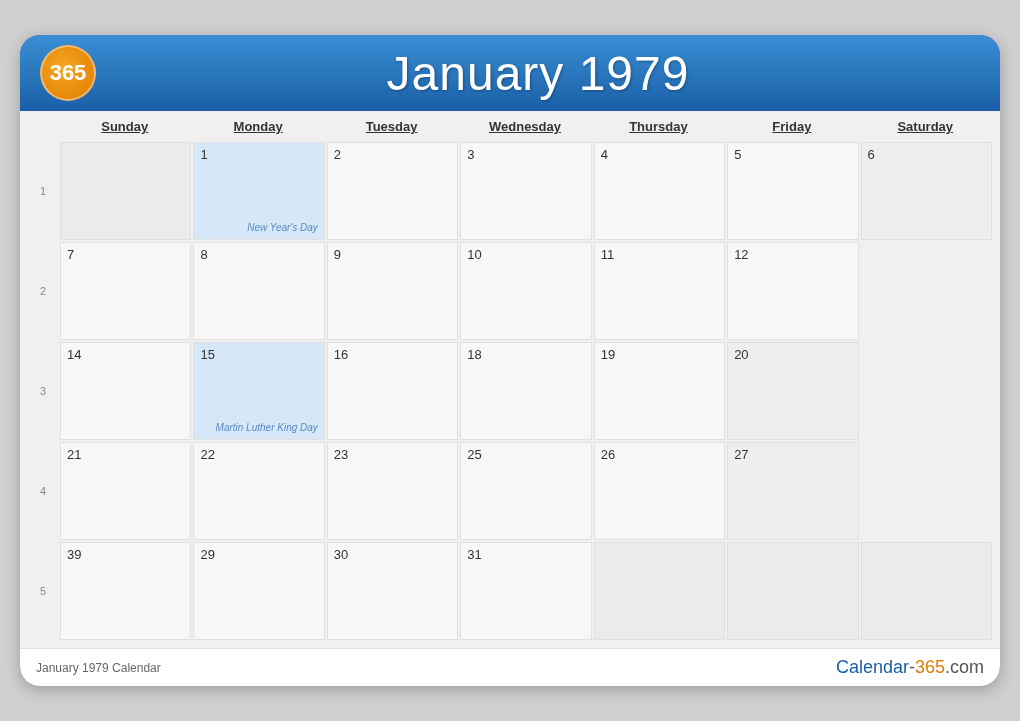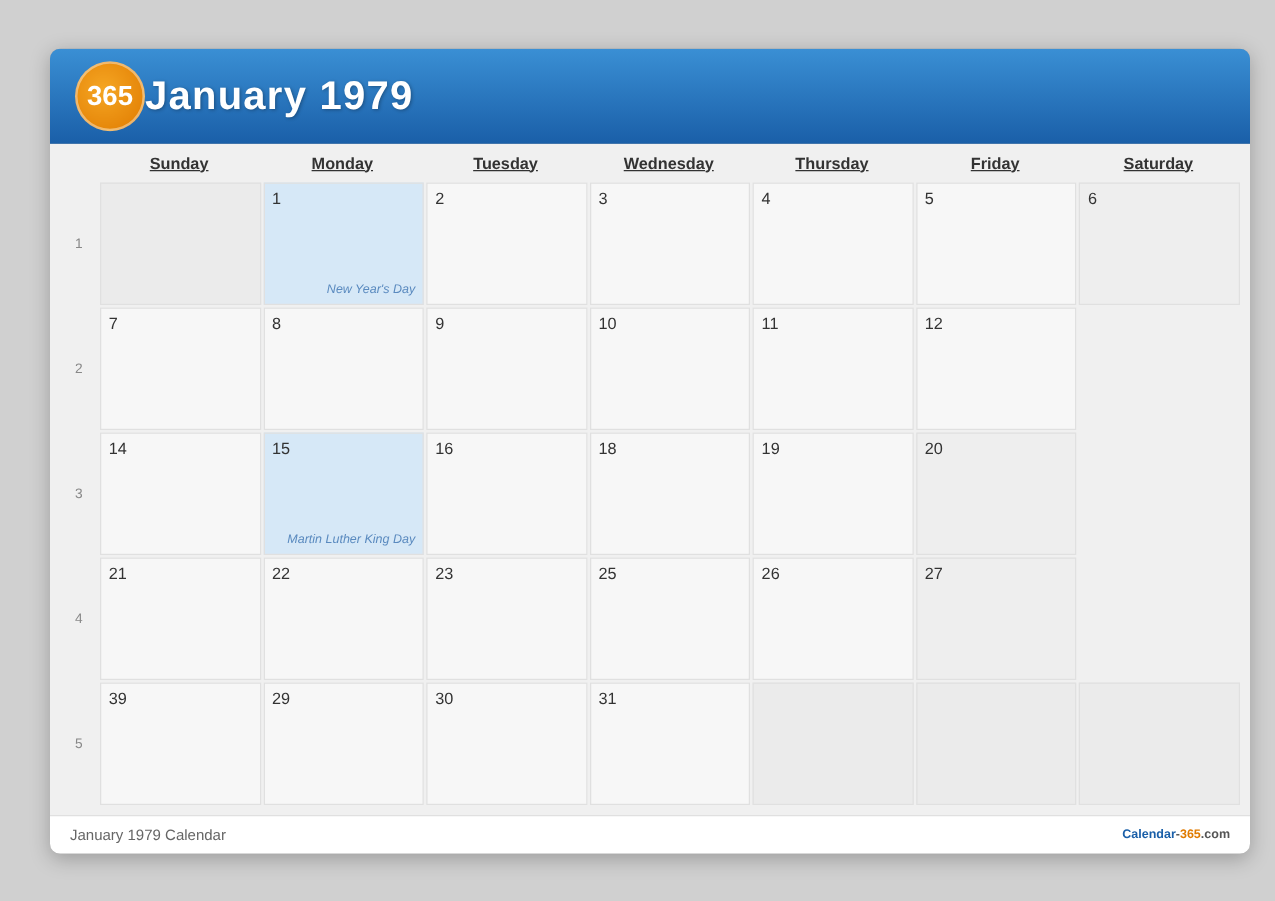--- a/index.html
+++ b/index.html
@@ -6,26 +6,25 @@
     body {
       background: #d0d0d0;
       font-family: Arial, sans-serif;
       display: flex;
       justify-content: center;
       align-items: center;
       min-height: 100vh;
       padding: 20px;
     }
     .calendar-wrapper {
-      background: #a3a3a3;
-      border-radius: 8px;
+      background: #8b5cf6;
+      border-radius: 20px;
       box-shadow: 0 4px 16px rgba(0,0,0,0.25);
       width: 1000px;
       overflow: hidden;
-      margin-left: 20px;
     }
     .header {
       background: linear-gradient(to bottom, #3a8fd4 0%, #1a5fa8 100%);
       display: flex;
       align-items: center;
       padding: 10px 20px;
       position: relative;
     }
     .logo {
       background: radial-gradient(circle at 40% 40%, #f5a623, #e07b00);
@@ -36,23 +35,23 @@
       align-items: center;
       justify-content: center;
       font-size: 22px;
       font-weight: bold;
       color: #fff;
       flex-shrink: 0;
       border: 2px solid rgba(255,255,255,0.4);
     }
     .header-title {
       flex: 1;
-      text-align: left;
-      font-size: 32px;
-      font-weight: bold;
+      text-align: center;
+      font-size: 48px;
+      font-weight: normal;
       color: #fff;
       letter-spacing: 1px;
       text-shadow: 1px 1px 3px rgba(0,0,0,0.3);
     }
     .calendar-body {
       padding: 0 8px 8px 8px;
       background: #f0f0f0;
     }
     .day-headers {
       display: grid;
@@ -125,22 +124,22 @@
       justify-content: space-between;
       align-items: center;
       padding: 8px 16px;
       border-top: 1px solid #e0e0e0;
     }
     .footer-left {
       font-size: 12px;
       color: #666;
     }
     .footer-right {
-      font-size: 10px;
-      font-weight: bold;
+      font-size: 18px;
+      font-weight: normal;
       color: #333;
     }
     .footer-right .cal {
       color: #1a5fa8;
     }
     .footer-right .three65 {
       color: #e07b00;
     }
     .footer-right .dot-com {
       color: #555;

